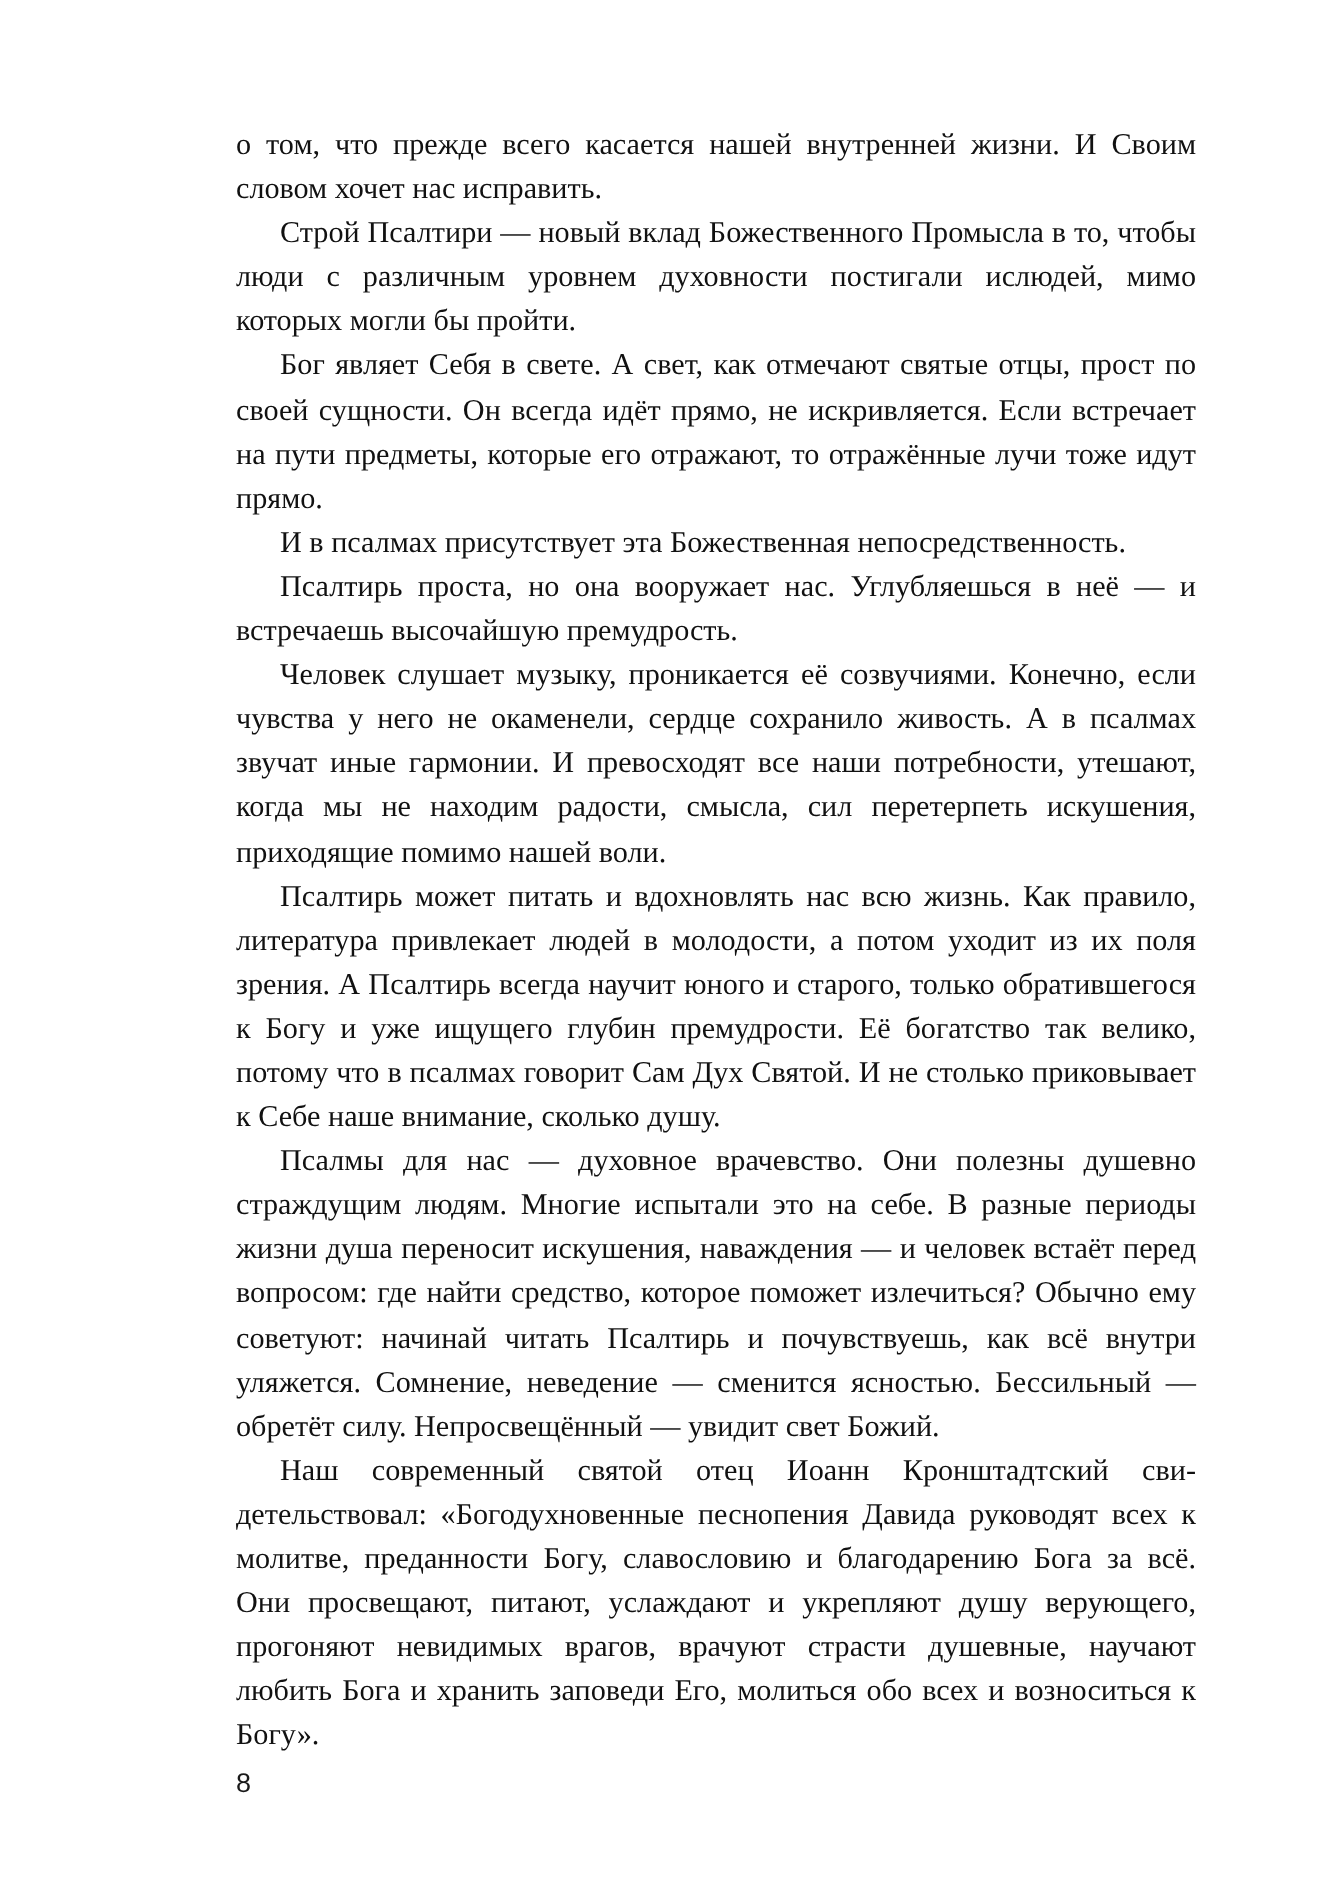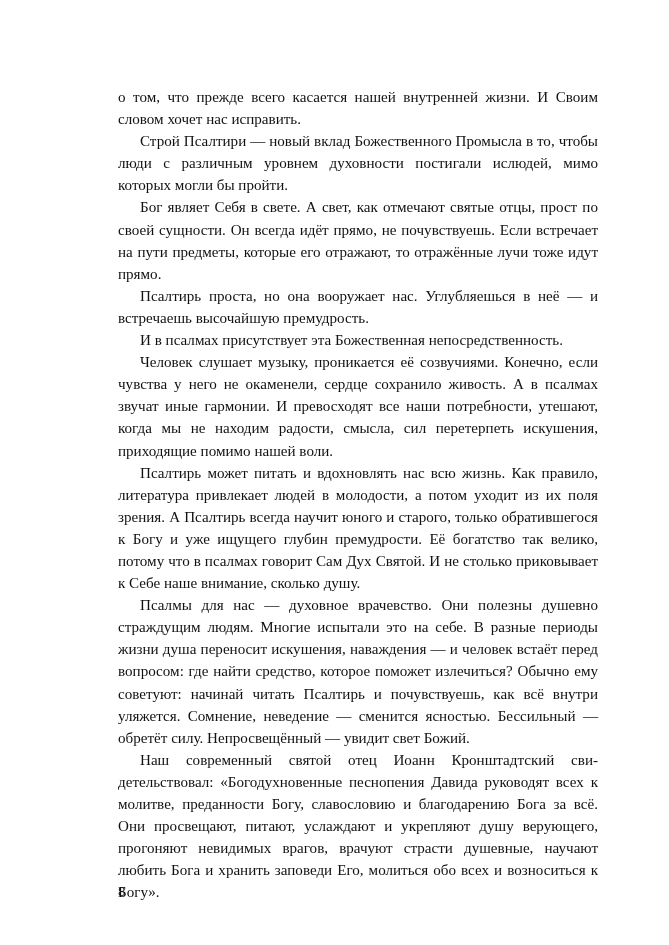--- a/index.html
+++ b/index.html
@@ -25,21 +25,20 @@
     width: 669px;
     height: 945px;
     background: #ffffff;
   }
 
   .text-block {
     position: absolute;
     left: 118px;
     top: 62px;
     width: 480px;
-    margin-top: 24px;
   }
 
   .para {
     margin: 0;
     font-size: 15.1px;
     line-height: 22.1px;
     text-align: justify;
     text-justify: inter-word;
     text-indent: 22px;
     hyphens: manual;
@@ -63,23 +62,23 @@
   }
 </style>
 </head>
 <body>
 
 <div class="page">
 
   <div class="text-block">
     <p class="para cont">о том, что прежде всего касается нашей внутренней жизни. И Сво­им словом хочет нас исправить.</p>
     <p class="para">Строй Псалтири — новый вклад Божественного Промысла в то, чтобы люди с различным уровнем духовности постигали ис­людей, мимо которых могли бы пройти.</p>
-    <p class="para">Бог являет Себя в свете. А свет, как отмечают святые отцы, прост по своей сущности. Он всегда идёт прямо, не почувствуешь. Если встречает на пути предметы, которые его отражают, то от­ражённые лучи тоже идут прямо.</p>
+    <p class="para">Бог являет Себя в свете. А свет, как отмечают святые отцы, прост по своей сущности. Он всегда идёт прямо, не искривляется. Если встречает на пути предметы, которые его отражают, то от­ражённые лучи тоже идут прямо.</p>
+    <p class="para">И в псалмах присутствует эта Божественная непосредствен­ность.</p>
     <p class="para">Псалтирь проста, но она вооружает нас. Углубляешься в неё — и встречаешь высочайшую премудрость.</p>
-    <p class="para">И в псалмах присутствует эта Божественная непосредствен­ность.</p>
     <p class="para">Человек слушает музыку, проникается её созвучиями. Конеч­но, если чувства у него не окаменели, сердце сохранило живость. А в псалмах звучат иные гармонии. И превосходят все наши по­требности, утешают, когда мы не находим радости, смысла, сил перетерпеть искушения, приходящие помимо нашей воли.</p>
     <p class="para">Псалтирь может питать и вдохновлять нас всю жизнь. Как пра­вило, литература привлекает людей в молодости, а потом уходит из их поля зрения. А Псалтирь всегда научит юного и старого, только обратившегося к Богу и уже ищущего глубин премудрости. Её бо­гатство так велико, потому что в псалмах говорит Сам Дух Святой. И не столько приковывает к Себе наше внимание, сколько душу.</p>
     <p class="para">Псалмы для нас — духовное врачевство. Они полезны душев­но страждущим людям. Многие испытали это на себе. В разные периоды жизни душа переносит искушения, наваждения — и че­ловек встаёт перед вопросом: где найти средство, которое помо­жет излечиться? Обычно ему советуют: начинай читать Псалтирь и почувствуешь, как всё внутри уляжется. Сомнение, неведение — сменится ясностью. Бессильный — обретёт силу. Непросвещён­ный — увидит свет Божий.</p>
     <p class="para">Наш современный святой отец Иоанн Кронштадтский сви­детельствовал: «Богодухновенные песнопения Давида руководят всех к молитве, преданности Богу, славословию и благодарению Бога за всё. Они просвещают, питают, услаждают и укрепляют ду­шу верующего, прогоняют невидимых врагов, врачуют страсти ду­шевные, научают любить Бога и хранить заповеди Его, молиться обо всех и возноситься к Богу».</p>
   </div>
 
   <div class="page-number">8</div>
 
 </div>
 

